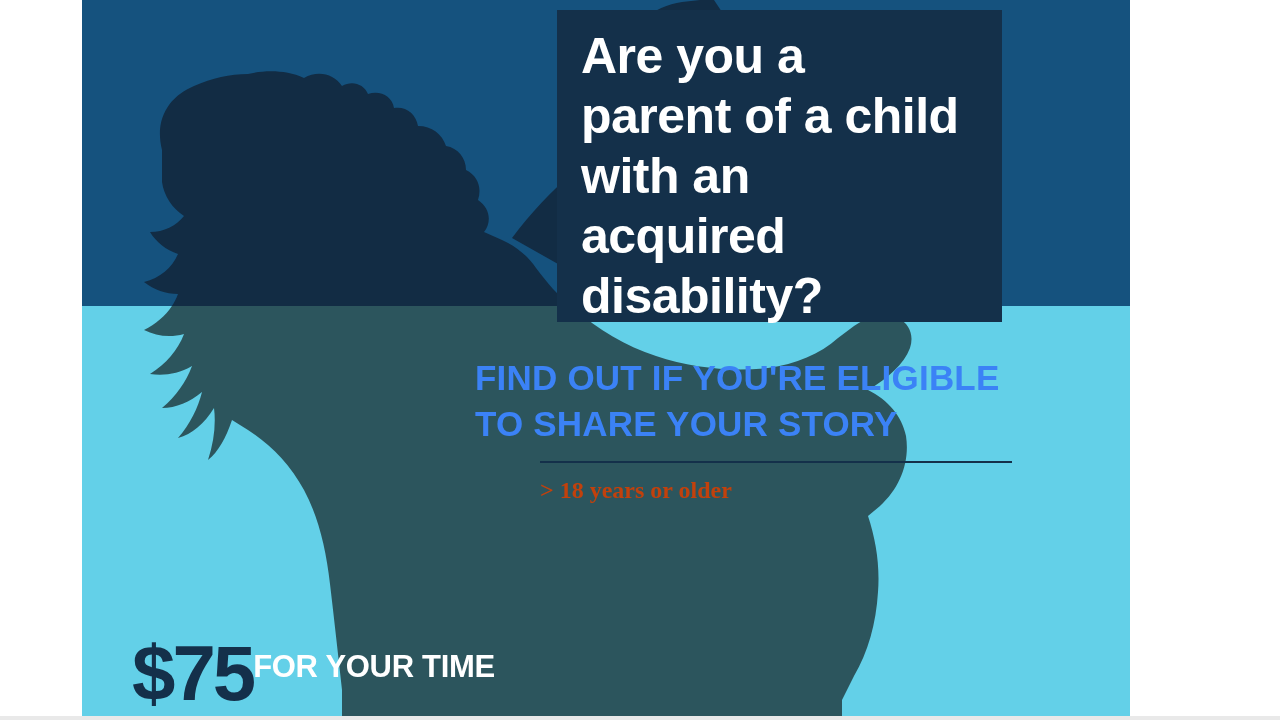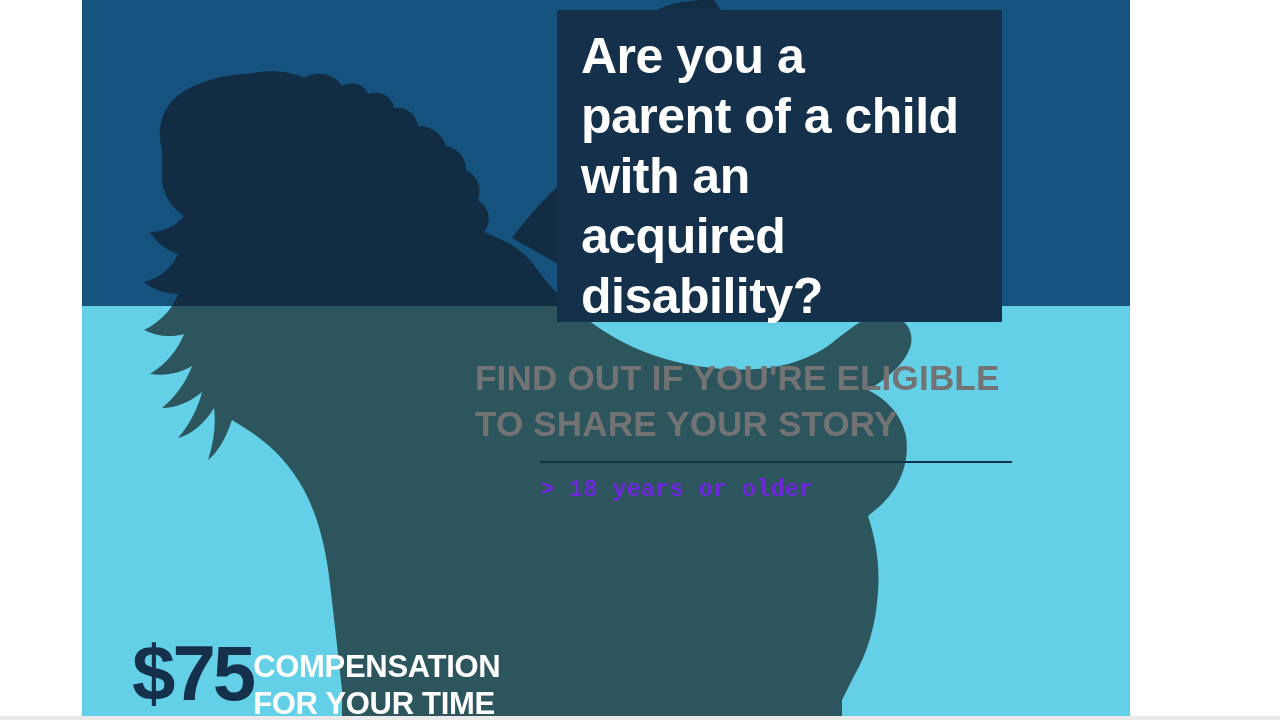--- a/index.html
+++ b/index.html
@@ -95,21 +95,21 @@
     margin: 0;
     white-space: pre-line;
   }
 
   
   .subhead {
     position: absolute;
     left: 393px;   
     top: 355px;
     width: 620px;
-    color: #737373;
+    color: #3b82f6;
     font-family: "Liberation Sans", sans-serif;
     font-weight: bold;
     font-size: 35px;
     line-height: 46px;
     letter-spacing: 0.2px;
     white-space: pre-line;
     text-align: left;
   }
 
   
@@ -121,22 +121,22 @@
     height: 2px;
     background: #14304a;
   }
 
   
   .bullets {
     position: absolute;
     left: 458px;
     top: 473px;
     width: 520px;
-    color: #6d28d9;
-    font-family: Liberation Mono, monospace;
+    color: #c2410c;
+    font-family: Liberation Serif, serif;
     font-weight: bold;
     font-size: 24px;
     line-height: 34px;
   }
   .bullets .bullet-line {
     white-space: pre-line;
   }
 
   
   .comp {
@@ -319,21 +319,20 @@
 
     <div class="divider"></div>
 
     <div class="bullets">
       <div class="bullet-line">&gt; 18 years or older</div>
     </div>
 
     <div class="comp">
       <div class="comp-amount">$75</div>
       <div class="comp-lines">
-        <div>COMPENSATION</div>
         <div>FOR YOUR TIME</div>
       </div>
     </div>
 
   </div>
 
   <div class="bottom-strip"></div>
 
 </div>
 

